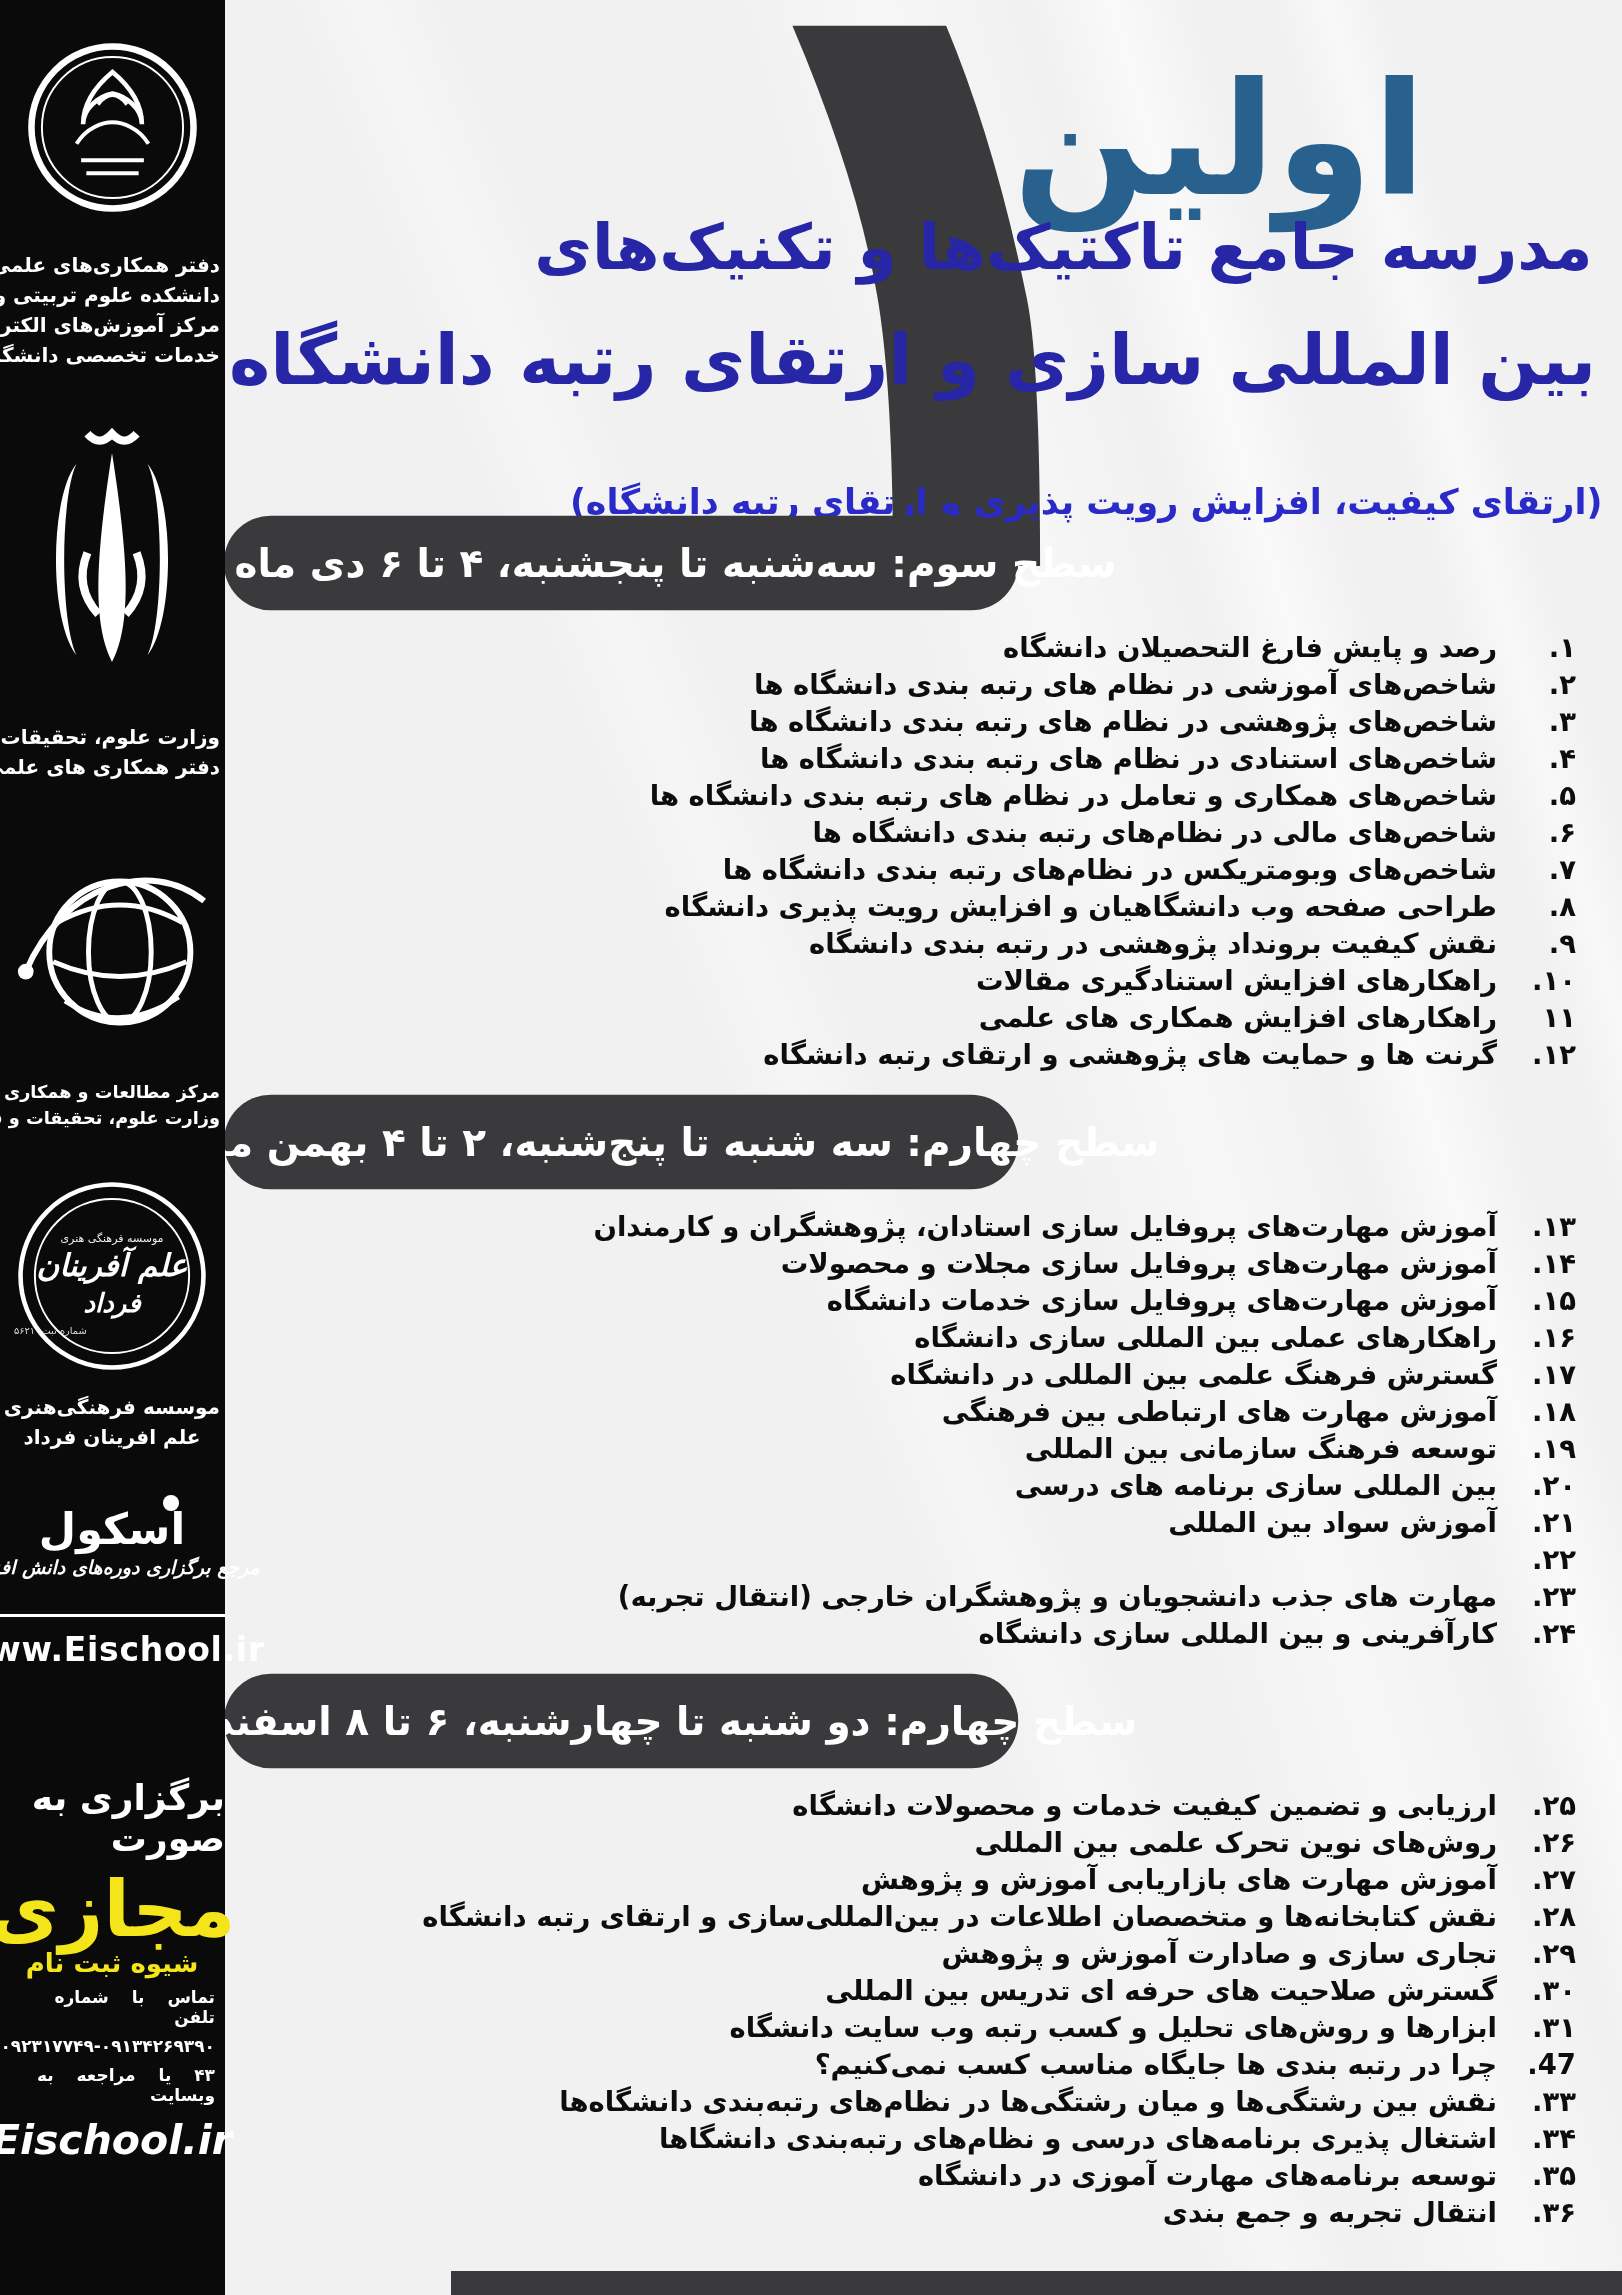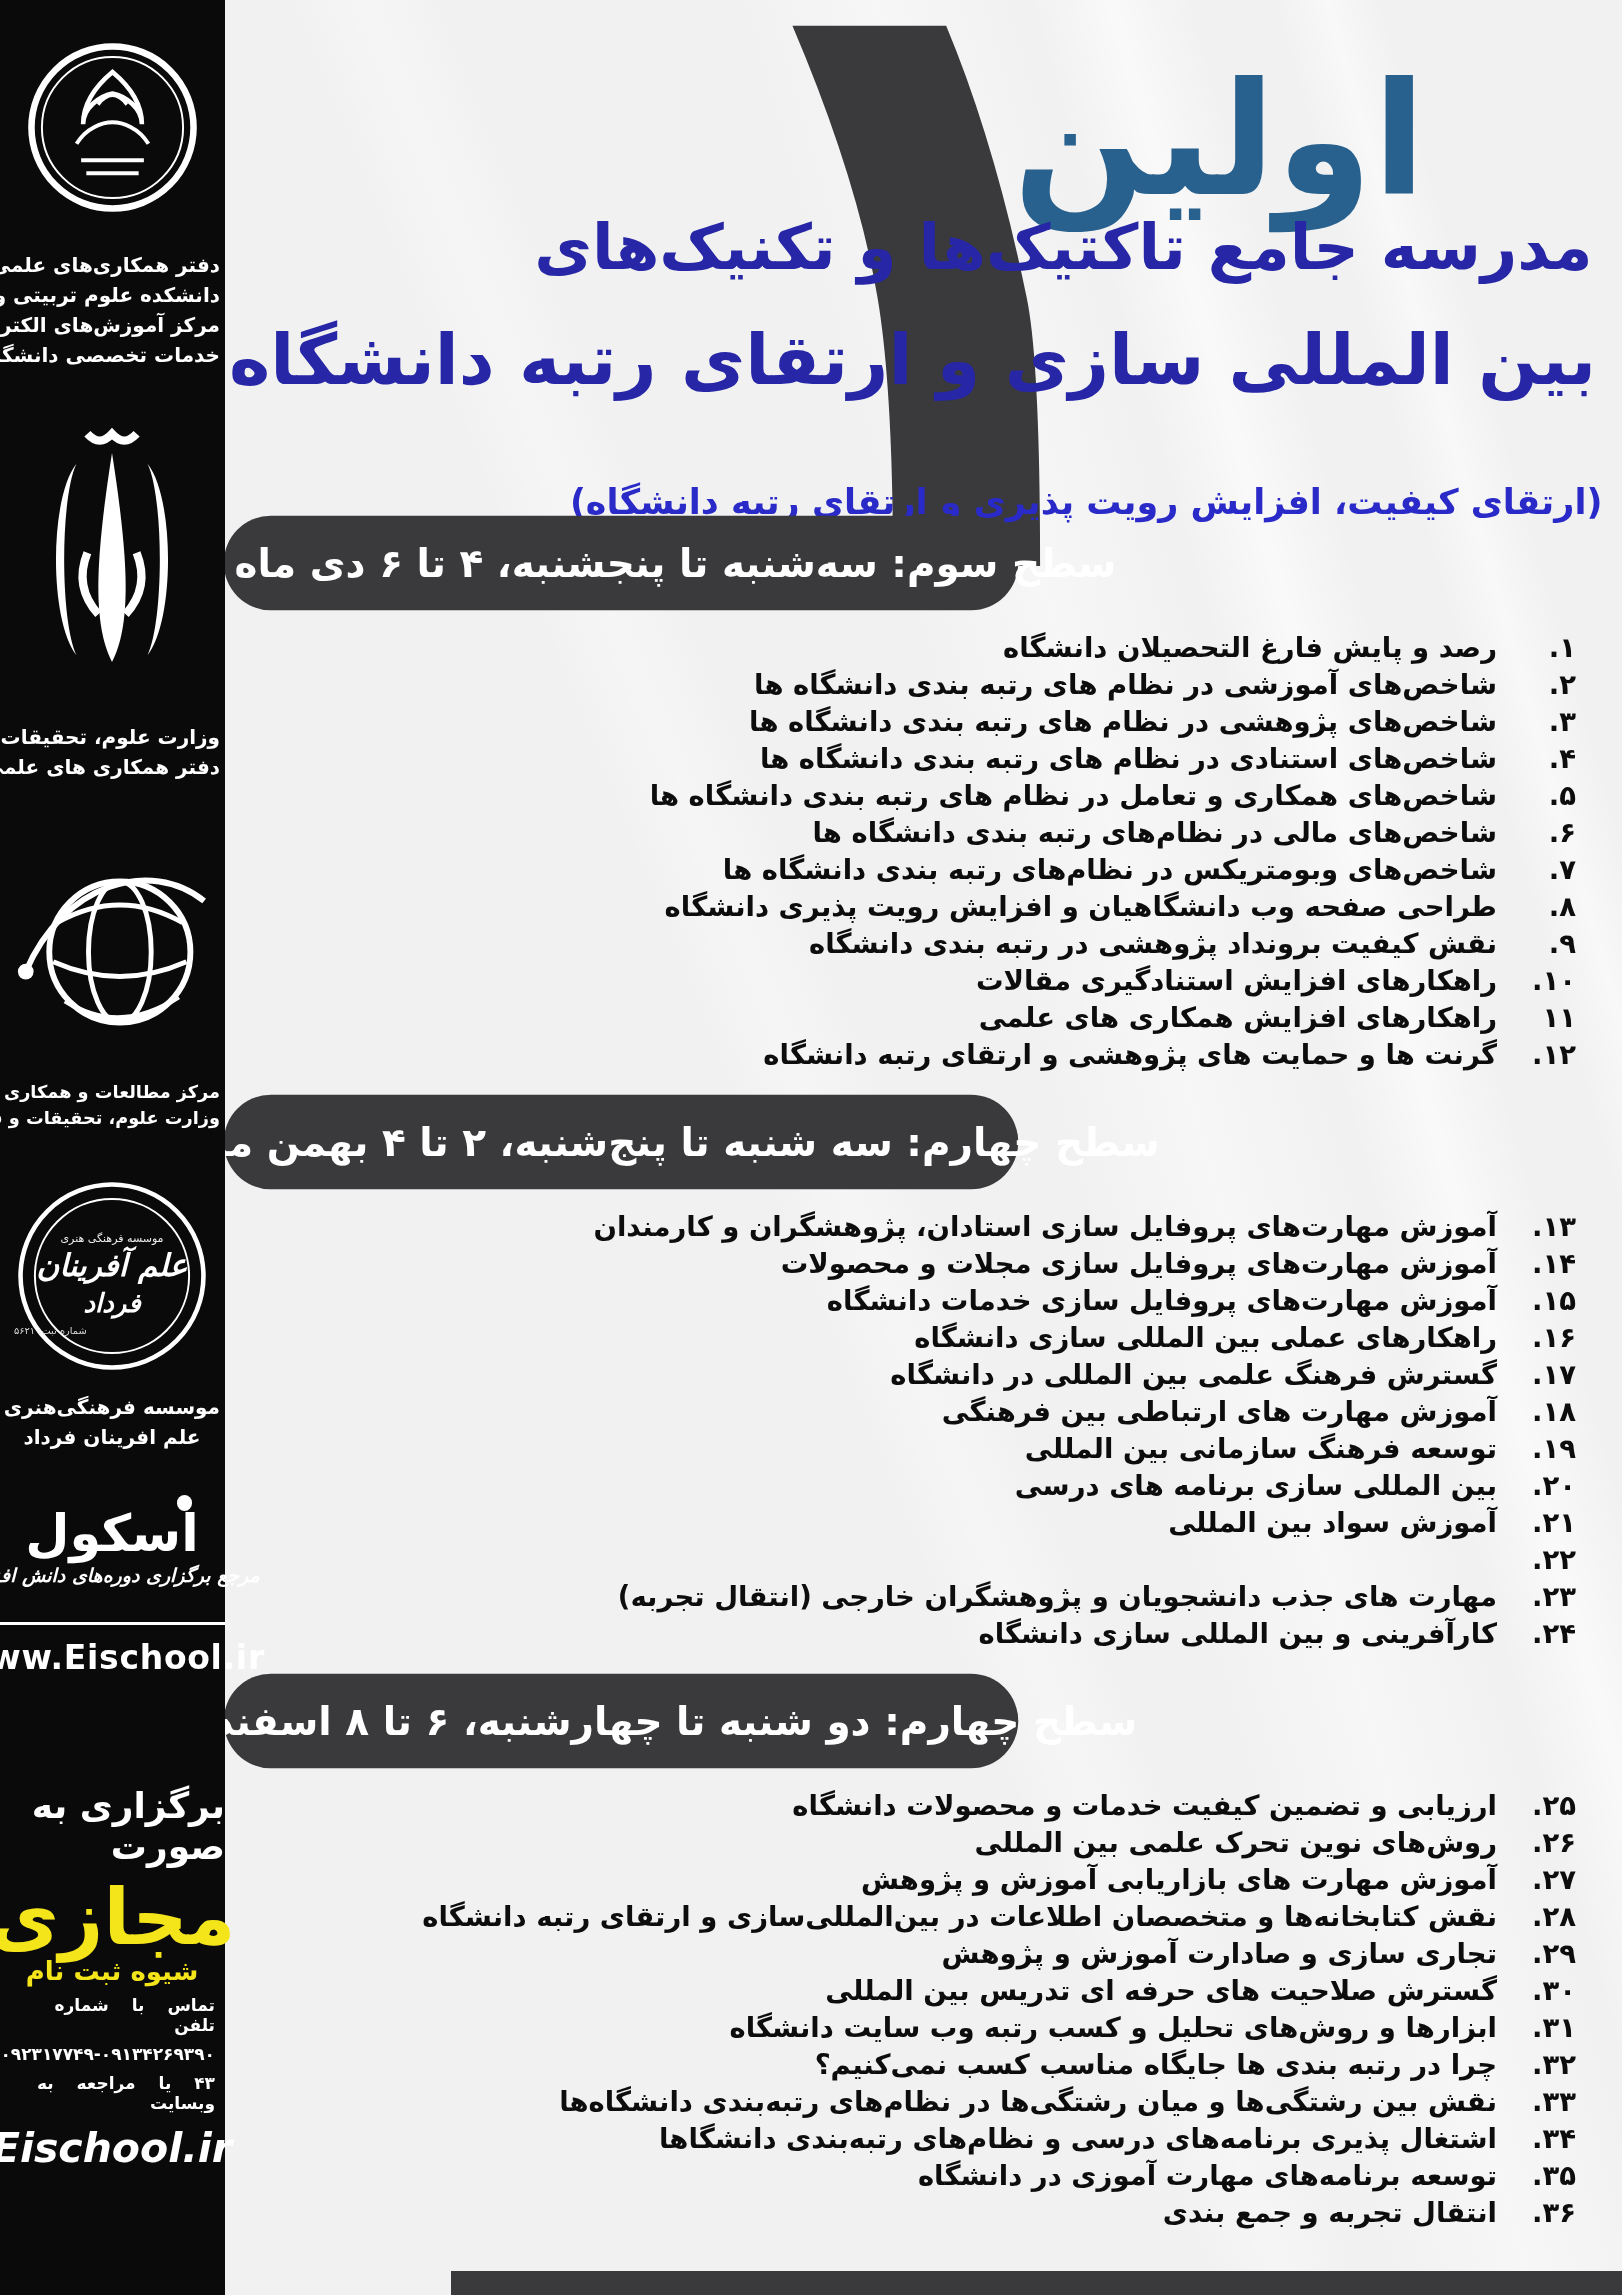--- a/index.html
+++ b/index.html
@@ -28,21 +28,21 @@
   .globe-logo{margin-top:62px;}
   .org3{margin-top:16.4px;}
   .stamp{margin-top:46px;position:relative;width:196px;height:196px;}
   .stamp svg{position:absolute;inset:0;}
   .stamp-top{position:absolute;top:54px;width:100%;text-align:center;font-size:11px;color:#eee;}
   .stamp-c1{position:absolute;top:69px;width:100%;text-align:center;font-size:31px;font-weight:bold;font-style:italic;}
   .stamp-c2{position:absolute;top:110px;width:100%;text-align:center;font-size:26px;font-weight:bold;font-style:italic;}
   .stamp-reg{position:absolute;top:147px;width:100%;text-align:left;font-size:9.8px;color:#ddd;}
   .org4{margin-top:18.3px;}
   .eschool{margin-top:56px;display:flex;flex-direction:column;align-items:center;}
-  .eschool-word{position:relative;font-size:51px;font-weight:bold;line-height:1;}
+  .eschool-word{position:relative;font-size:43px;font-weight:bold;line-height:1;}
   .eschool-word::before{content:"";position:absolute;top:-13px;right:6.5px;width:15.7px;height:15.7px;border-radius:50%;background:#fff;}
   .eschool-tagline{margin-top:5.2px;font-size:19px;font-style:italic;font-weight:bold;white-space:nowrap;}
   .divider{margin-top:36px;width:100%;height:2.6px;background:#fff;}
   .www{margin-top:13px;font-size:33px;font-weight:bold;letter-spacing:0.7px;direction:ltr;}
   .delivery-label{margin-top:108px;font-size:36px;font-weight:bold;}
   .delivery-mode{margin-top:11.8px;font-size:77px;font-weight:bold;color:#f4e51b;line-height:1;}
   .reg-title{font-size:26px;font-weight:bold;color:#f4e51b;}
   .contact-line{margin-top:9.2px;font-size:17px;font-weight:bold;width:206px;text-align:right;word-spacing:17px;}
   .contact-phones{word-spacing:1.3px;letter-spacing:1.3px;}
   .site-footer{margin-top:10.5px;font-size:41px;font-style:italic;font-weight:bold;direction:ltr;}
@@ -304,21 +304,21 @@
           </div>
           <div class="item">
             <span class="num">۳۰.</span>
             <span class="txt">گسترش صلاحیت های حرفه ای تدریس بین المللی</span>
           </div>
           <div class="item">
             <span class="num">۳۱.</span>
             <span class="txt">ابزارها و روش‌های تحلیل و کسب رتبه وب سایت دانشگاه</span>
           </div>
           <div class="item">
-            <span class="num">۳۲.</span>
+            <span class="num">47.</span>
             <span class="txt">چرا در رتبه بندی ها جایگاه مناسب کسب نمی‌کنیم؟</span>
           </div>
           <div class="item">
             <span class="num">۳۳.</span>
             <span class="txt">نقش بین رشتگی‌ها و میان رشتگی‌ها در نظام‌های رتبه‌بندی دانشگاه‌ها</span>
           </div>
           <div class="item">
             <span class="num">۳۴.</span>
             <span class="txt">اشتغال پذیری برنامه‌های درسی و نظام‌های رتبه‌بندی دانشگاها</span>
           </div>

